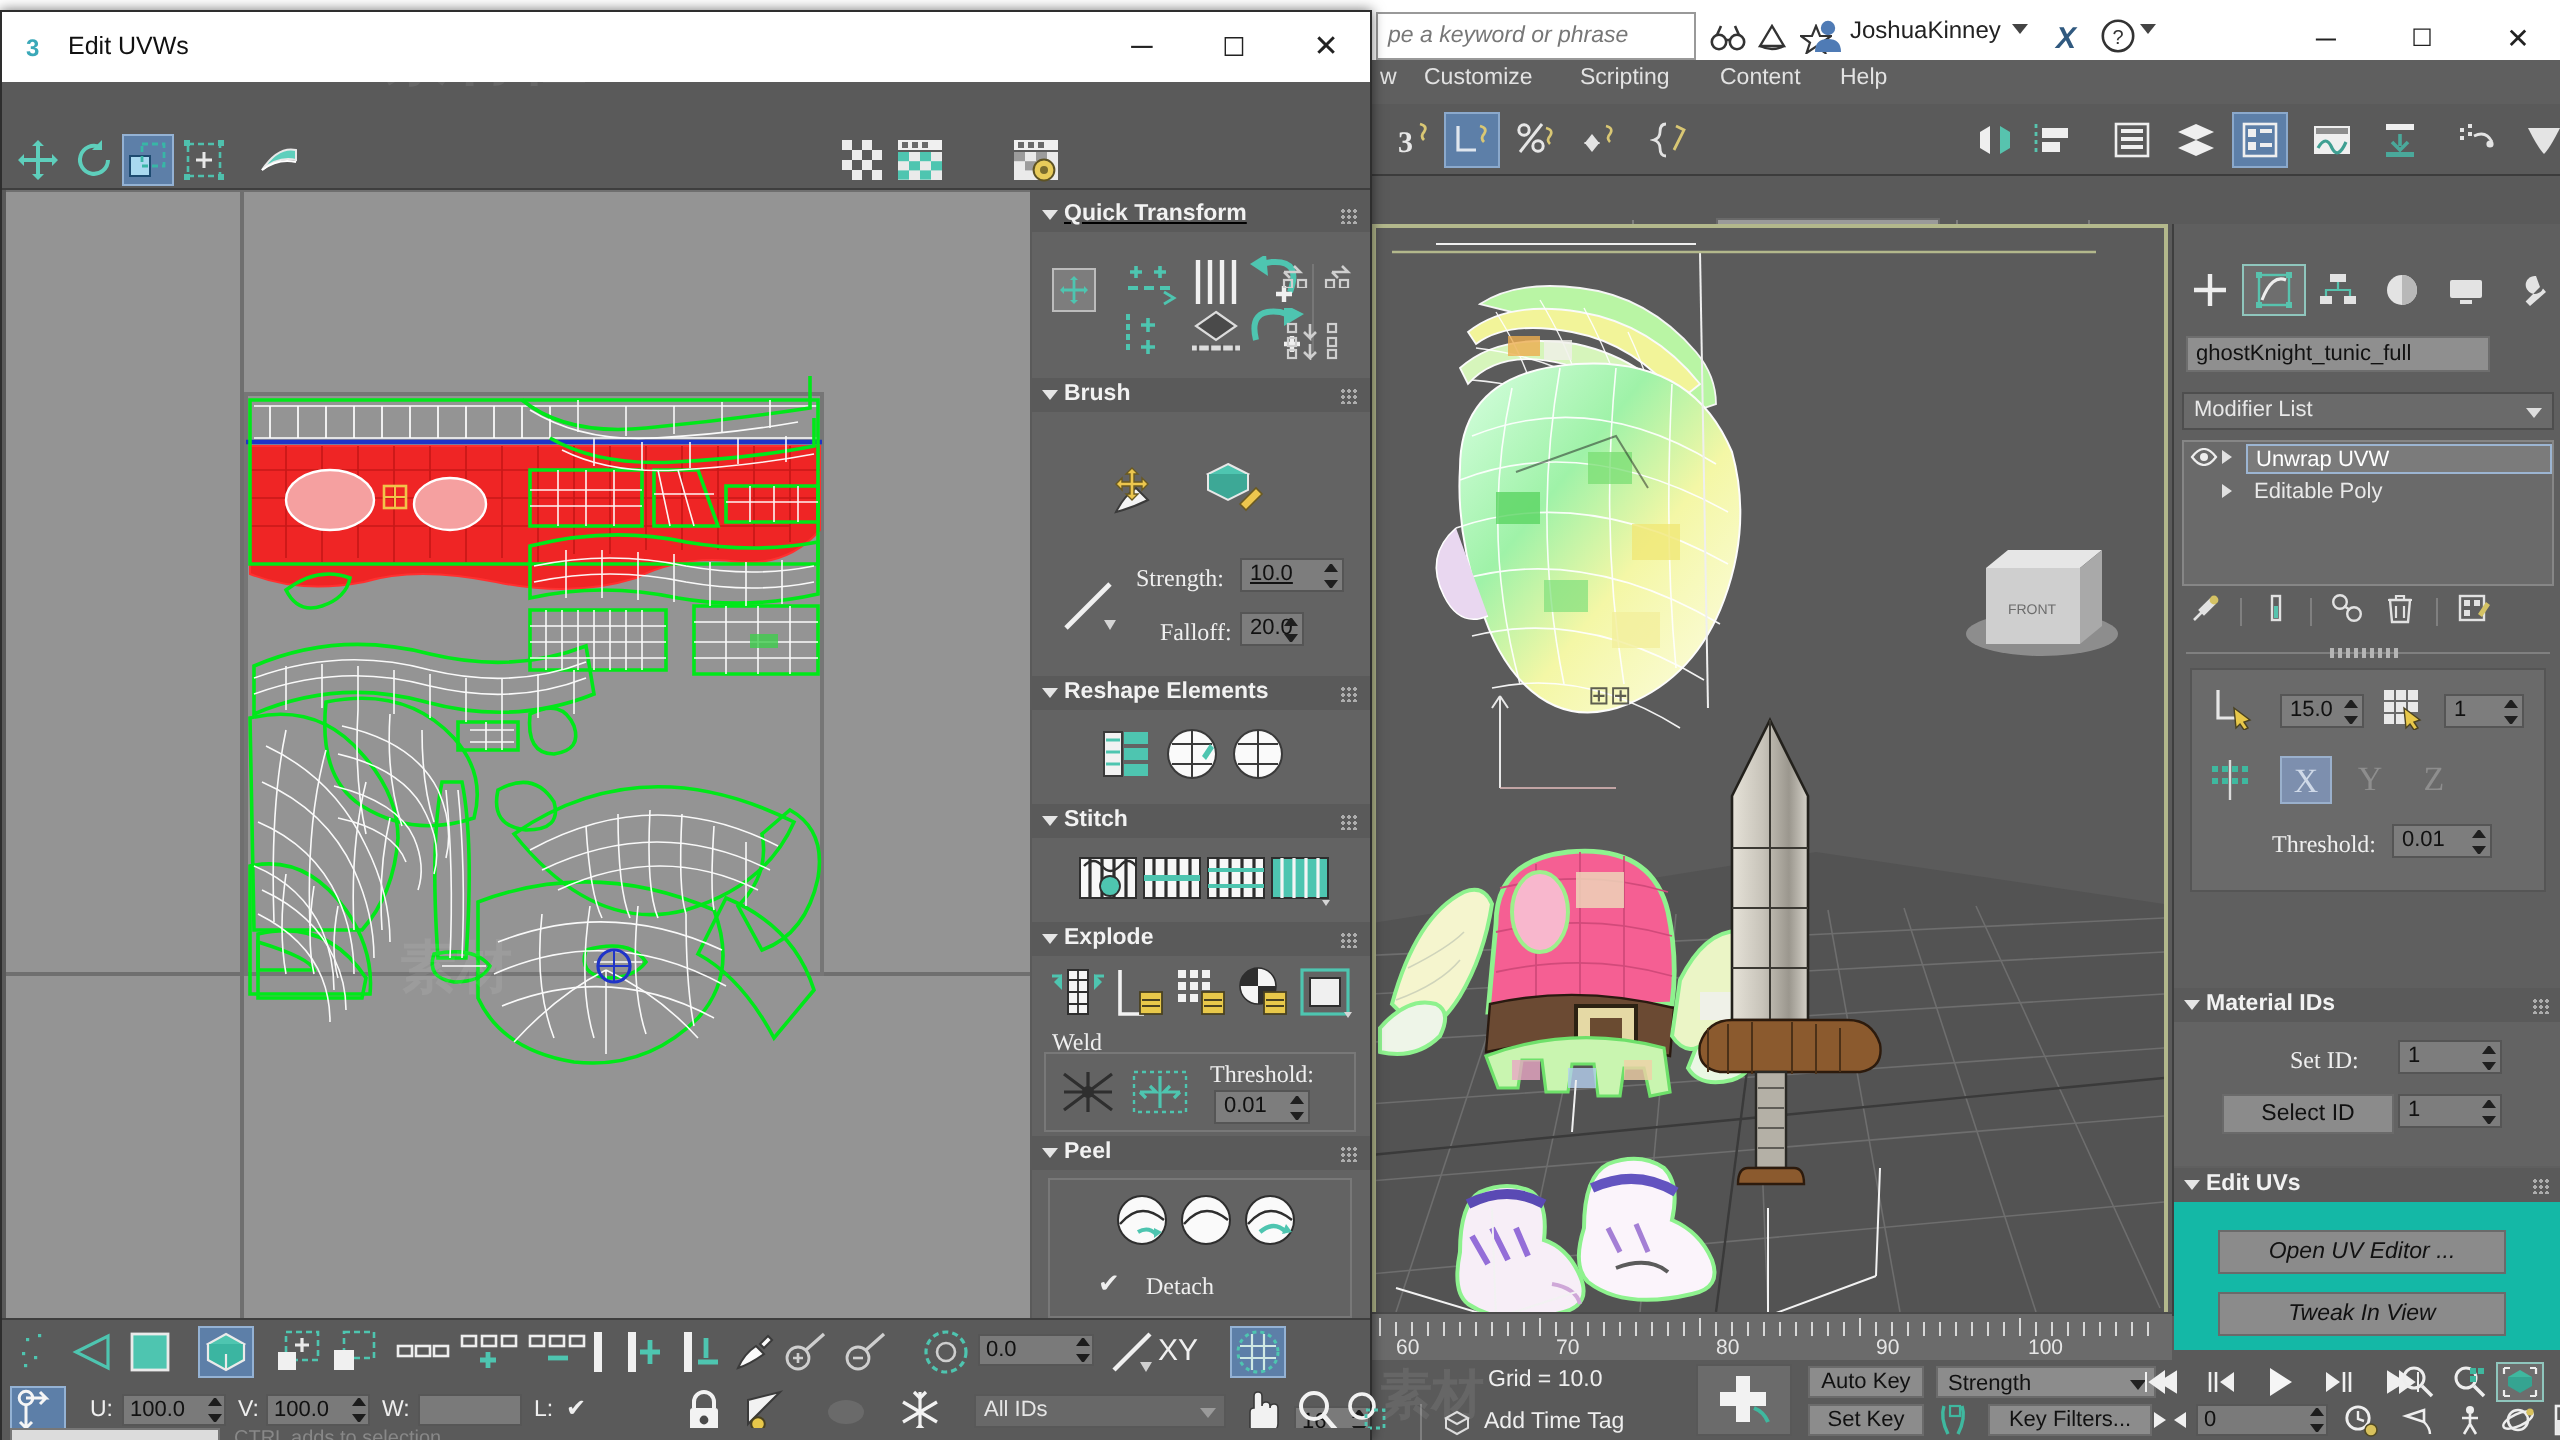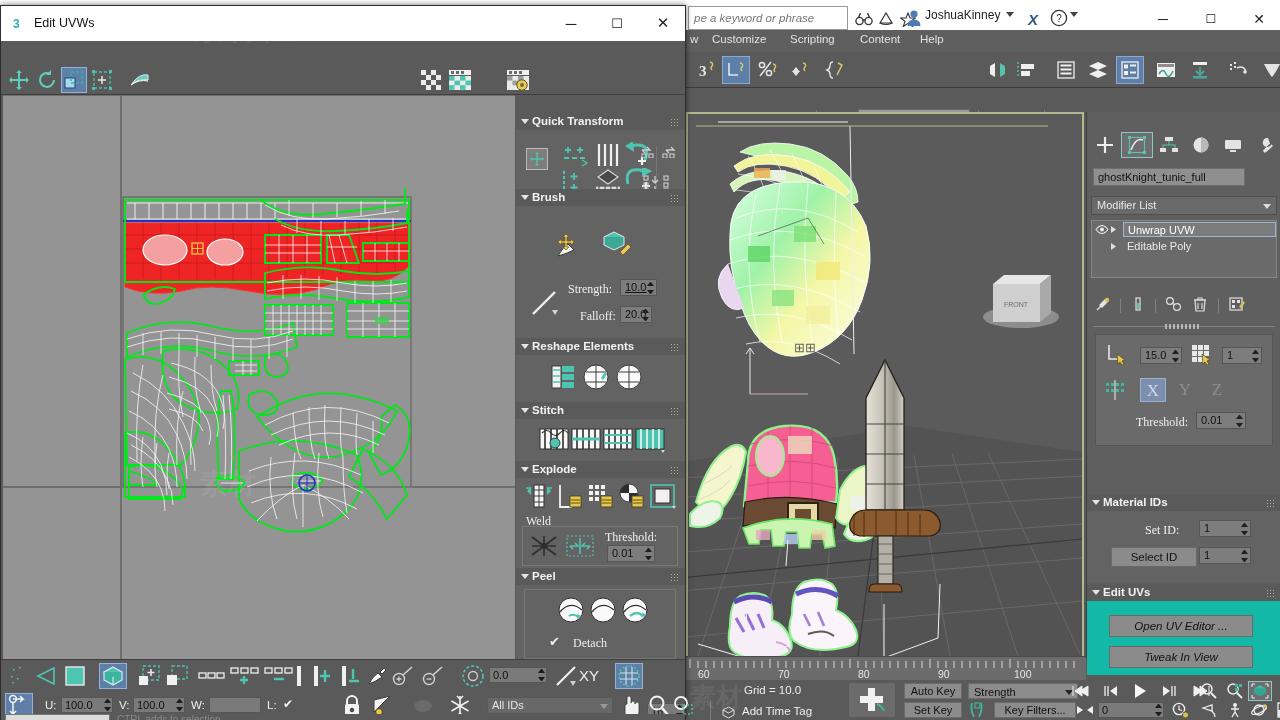--- a/index.html
+++ b/index.html
@@ -49,21 +49,21 @@
             align-items:center; justify-content:center; }
   .cp-tab.sel { background:#6e6e6e; border:1px solid #8fc6bd; }
   .cp-name { position:absolute; left:6px; top:56px; width:152px; height:18px;
              background:#8f8f8f; border:1px solid #6e6e6e; font-size:11px; color:#111;
              padding:2px 4px; }
   .cp-modlist { position:absolute; left:4px; top:84px; width:186px; height:19px;
                 background:#6a6a6a; border:1px solid #4e4e4e; font-size:11px; color:#e8e8e8;
                 padding:2px 5px; }
   .cp-modlist .arr { position:absolute; right:5px; top:7px; border-left:4px solid transparent;
                      border-right:4px solid transparent; border-top:5px solid #ddd; }
-  .cp-stack { position:absolute; left:4px; top:108px; width:186px; height:58px;
+  .cp-stack { position:absolute; left:4px; top:108px; width:186px; height:73px;
               background:#6a6a6a; border:1px solid #868686; }
   .stack-row { position:relative; height:17px; display:flex; align-items:center;
                font-size:11px; color:#e9e9e9; }
   .stack-row.sel .lbl { background:#7b7b7b; border:1px solid #9cb5d2; color:#fff; }
   .stack-row .lbl { padding:0 4px; height:15px; line-height:15px; }
   .cp-icorow { position:absolute; left:4px; top:183px; width:186px; height:22px;
                display:flex; align-items:center; }
   .cp-icorow .g { width:1px; height:14px; background:#808080; margin:0 5px; }
 
   .rollup { position:absolute; left:0; width:194px; }
@@ -1093,21 +1093,21 @@
           <path d="M140 342 q-4 28 0 50 M154 348 q-4 26 0 44 M166 358 q-4 22 0 36"></path>
           <path d="M218 388 h22 M294 386 h24"></path>
         </g>
         <circle cx="304" cy="388" r="8" fill="none" stroke="#1f34c8" stroke-width="1.6"></circle>
         <path d="M296 388 h16 M304 380 v16" stroke="#1f34c8" stroke-width="1"></path>
       </svg>
     </div>
 
     <div class="uvw-right">
 
-      <div class="rp" style="top:18px;height:92px;">
+      <div class="rp" style="top:4px;height:92px;text-decoration:underline;">
         <div class="rp-hd">
           <span class="tri"></span>
           <span>Quick Transform</span>
           <span class="dots"></span>
         </div>
         <div class="rp-body" style="height:75px;">
           <span style="position:absolute;left:10px;top:18px;width:22px;height:22px;background:#7d7d7d;border:1px solid #bcbcbc;display:flex;align-items:center;justify-content:center;">
             <svg width="16" height="16" viewBox="0 0 16 16">
                 <path d="M8 1 l2 2 h-1.3 v4.3 h4.3 v-1.3 l2 2 l-2 2 v-1.3 h-4.3 v4.3 h1.3 l-2 2 l-2 -2 h1.3 v-4.3 h-4.3 v1.3 l-2 -2 l2 -2 v1.3 h4.3 v-4.3 h-1.3 z" fill="#4ec5b0"></path>
               </svg>
@@ -1200,21 +1200,21 @@
                 <path d="M18 24 l8 -8 l3 3 l-8 8 z" fill="#ecc64e" stroke="#6a5a22" stroke-width="0.8"></path>
               </svg>
           </span>
           <span style="position:absolute;left:14px;top:82px;">
             <svg width="32" height="30" viewBox="0 0 32 30">
                 <path d="M3 26 L25 4" stroke="#f0f0f0" stroke-width="2.4"></path>
                 <path d="M22 22 l6 0 l-3 5 z" fill="#d5d5d5"></path>
               </svg>
           </span>
           <span class="lblw" style="position:absolute;left:52px;top:76px;">Strength:</span>
-          <span class="spin" style="position:absolute;left:104px;top:73px;width:37px;text-decoration:underline;">
+          <span class="spin" style="position:absolute;left:104px;top:73px;width:52px;text-decoration:underline;">
             <span>10.0</span>
             <span class="sp">
                 <i class="u"></i>
                 <i class="d"></i>
               </span>
           </span>
           <span class="lblw" style="position:absolute;left:64px;top:103px;">Falloff:</span>
           <span class="spin" style="position:absolute;left:104px;top:100px;width:32px;">
             <span>20.0</span>
             <span class="sp">

